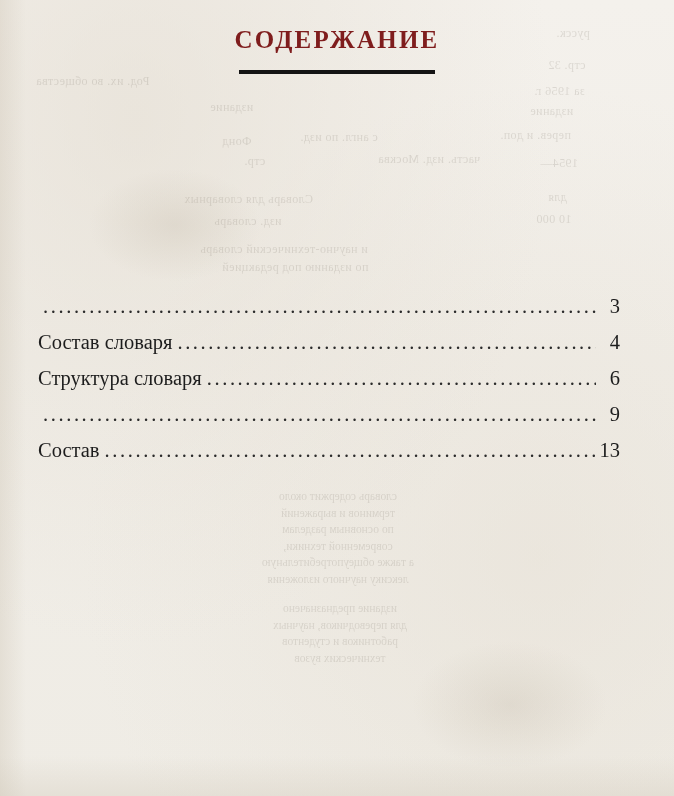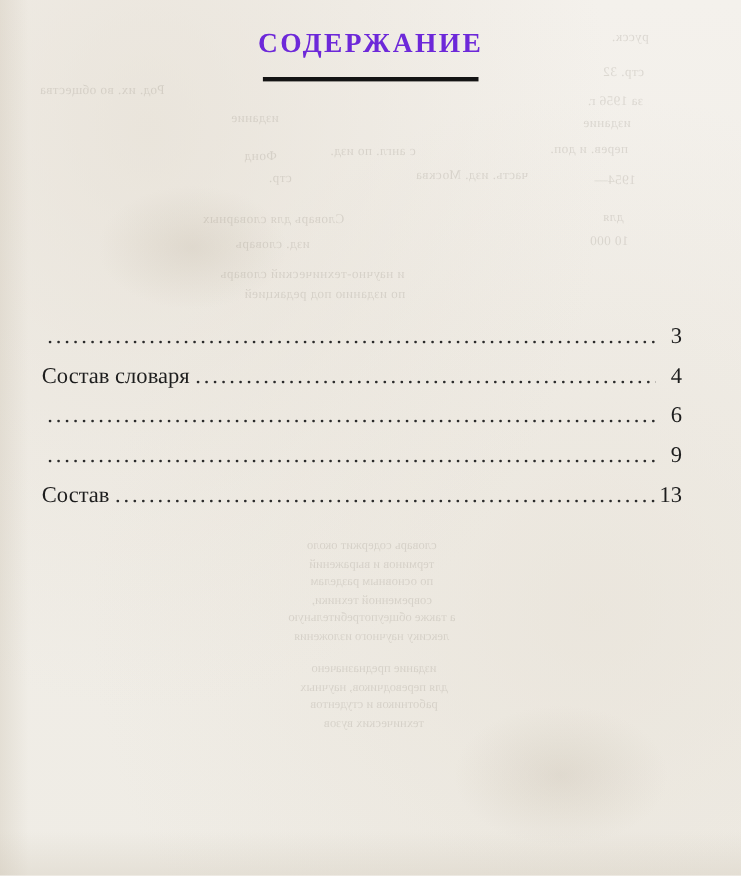--- a/index.html
+++ b/index.html
@@ -58,21 +58,21 @@
 
   .toc-title {
     position: absolute;
     top: 26px;
     left: 0;
     right: 0;
     text-align: center;
     font-size: 25px;
     font-weight: bold;
     letter-spacing: 2.2px;
-    color: #6d28d9;
+    color: #7f1d1d;
   }
   .title-rule {
     position: absolute;
     top: 70px;
     left: 50%;
     transform: translateX(-50%);
     width: 196px;
     height: 4px;
     background: #141414;
   }
@@ -177,20 +177,21 @@
       <div class="toc-row">
         <span class="toc-dots">.........................................................................................................</span>
         <span class="toc-page">3</span>
       </div>
       <div class="toc-row">
         <span class="toc-label">Состав словаря</span>
         <span class="toc-dots">.........................................................................................................</span>
         <span class="toc-page">4</span>
       </div>
       <div class="toc-row">
+        <span class="toc-label">Структура словаря</span>
         <span class="toc-dots">.........................................................................................................</span>
         <span class="toc-page">6</span>
       </div>
       <div class="toc-row">
         <span class="toc-dots">.........................................................................................................</span>
         <span class="toc-page">9</span>
       </div>
       <div class="toc-row">
         <span class="toc-label">Состав</span>
         <span class="toc-dots">.........................................................................................................</span>

